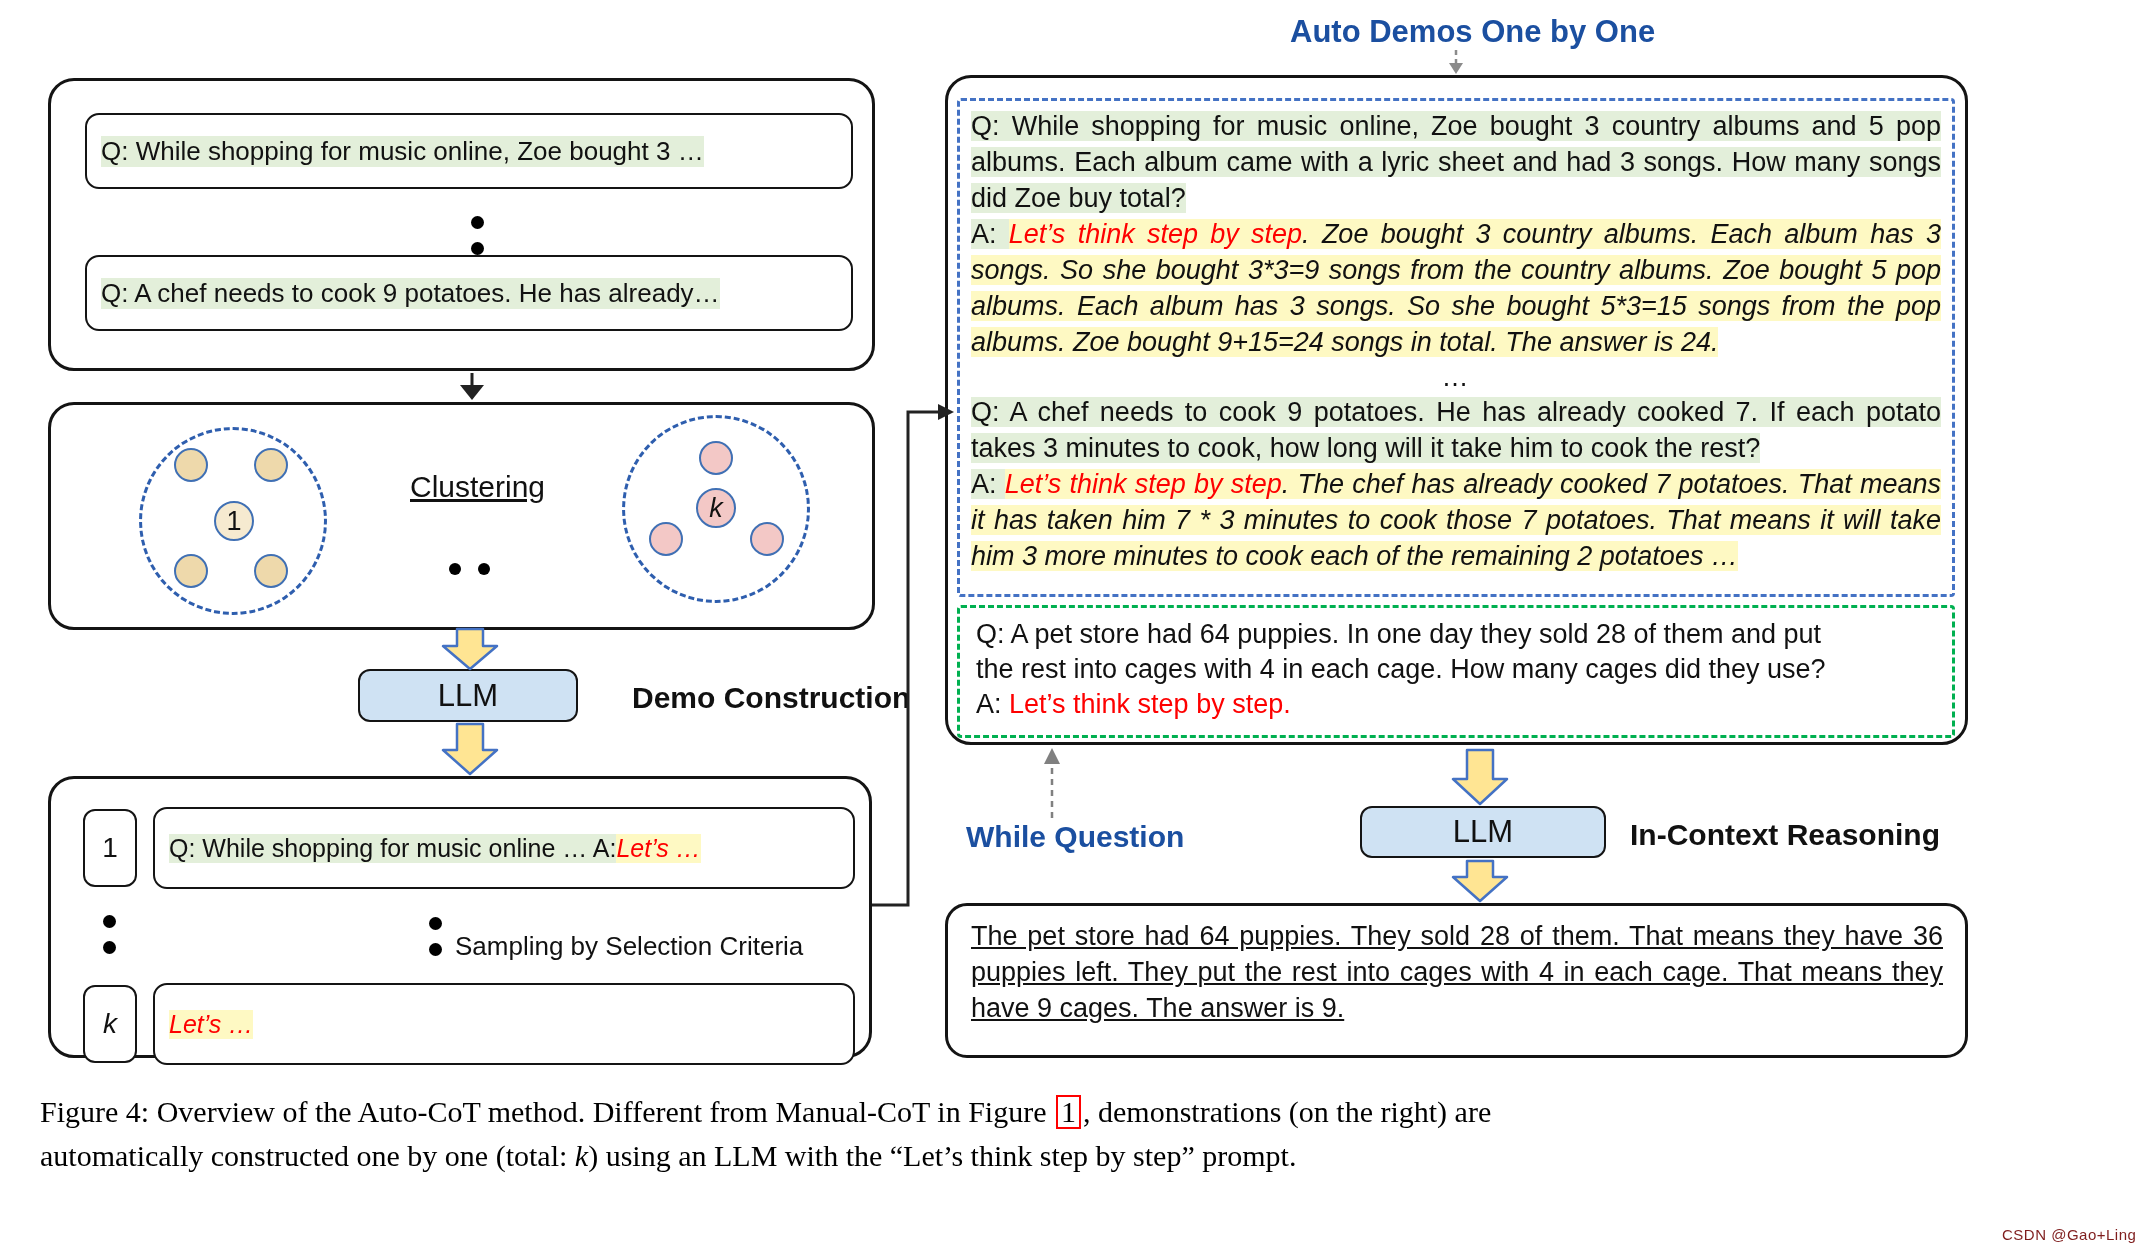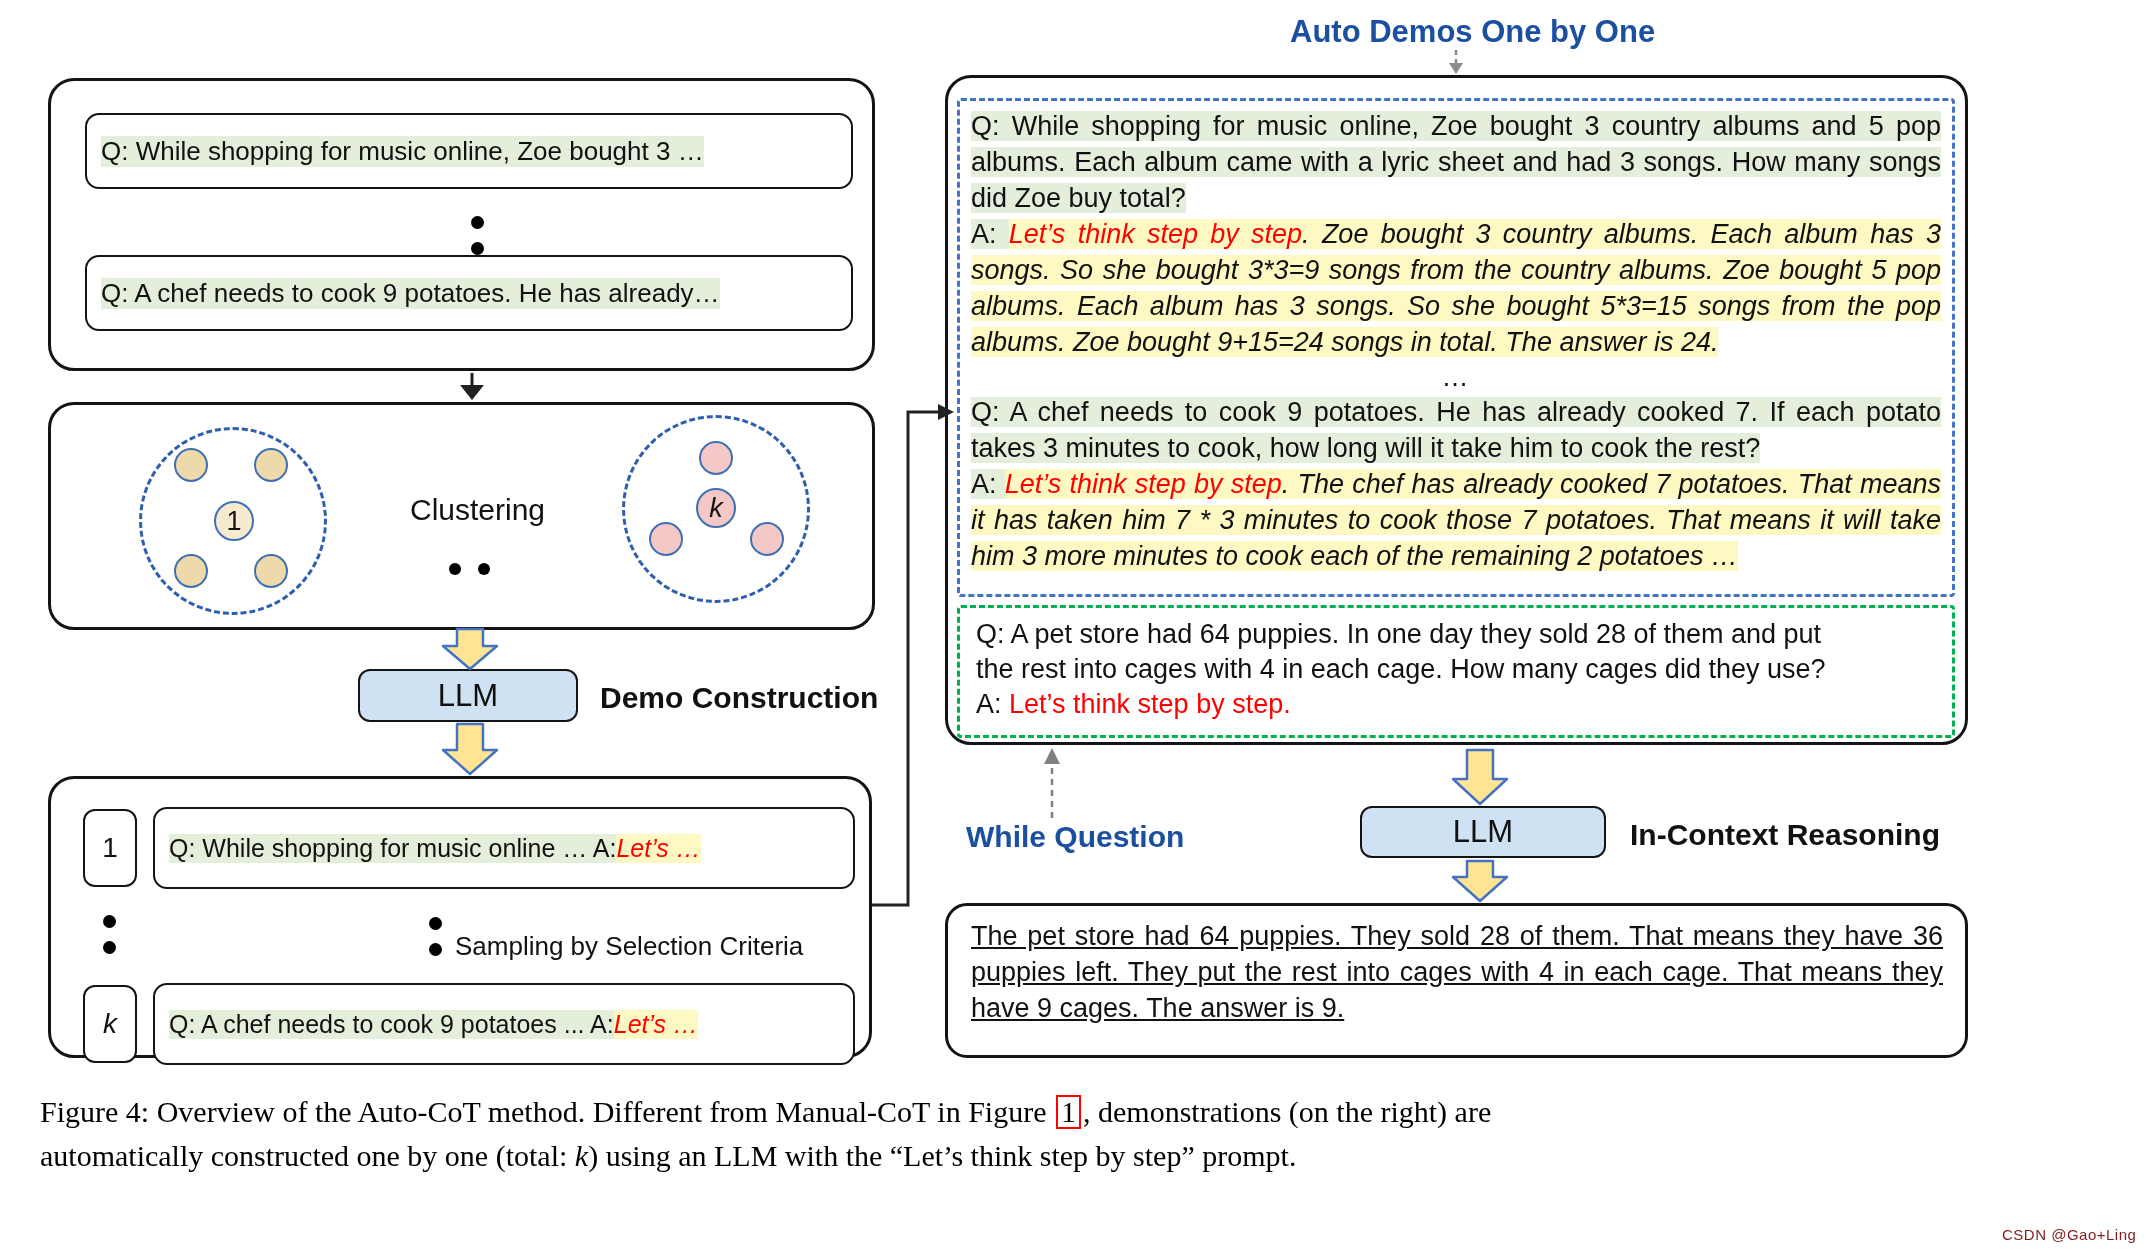--- a/index.html
+++ b/index.html
@@ -64,56 +64,55 @@
   <div class="panelbox" style="left:48px;top:402px;width:827px;height:228px;">
 
     <div class="cluster" style="left:88px;top:22px;width:188px;height:188px;">
       <div class="ring"></div>
       <div class="dot tan" style="left:35px;top:21px;width:34px;height:34px;"></div>
       <div class="dot tan" style="left:115px;top:21px;width:34px;height:34px;"></div>
       <div class="dot tan" style="left:35px;top:127px;width:34px;height:34px;"></div>
       <div class="dot tan" style="left:115px;top:127px;width:34px;height:34px;"></div>
       <div class="dot center" style="left:75px;top:74px;width:40px;height:40px;background:#f6ead0;">1</div>
     </div>
-    <div class="clusterlabel" style="left:359px;top:88px;">Clustering</div>
+    <div class="clusterlabel" style="left:359px;top:65px;text-decoration:underline;">Clustering</div>
     <div class="hdots" style="left:398px;top:158px;">
         <i></i>
         <i></i>
       </div>
 
     <div class="cluster" style="left:571px;top:10px;width:188px;height:188px;">
       <div class="ring"></div>
       <div class="dot pink" style="left:77px;top:26px;width:34px;height:34px;"></div>
       <div class="dot pink" style="left:27px;top:107px;width:34px;height:34px;"></div>
       <div class="dot pink" style="left:128px;top:107px;width:34px;height:34px;"></div>
       <div class="dot center" style="left:74px;top:73px;width:40px;height:40px;background:#f3c8c6;font-style:italic;">k</div>
     </div>
   </div>
 
   <div class="llmbox" style="left:358px;top:669px;width:220px;height:53px;">LLM</div>
-  <div class="stage" style="left:600px;top:681px;text-align:right;">Demo Construction</div>
+  <div class="stage" style="left:632px;top:681px;text-align:right;">Demo Construction</div>
 
   <div class="panelbox" style="left:48px;top:776px;width:824px;height:282px;">
     <div class="numbox" style="left:32px;top:30px;width:54px;height:78px;">1</div>
     <div class="innerq" style="left:102px;top:28px;width:702px;height:82px;font-size:25px;">
       <span class="hl-g">Q: While shopping for music online … A: </span>
         <span class="hl-b red">Let’s …</span>
     </div>
     <div class="vdots" style="left:52px;top:136px;">
         <i></i>
         <i></i>
       </div>
     <div class="vdots" style="left:378px;top:138px;">
         <i></i>
         <i></i>
       </div>
     <div class="samplabel" style="left:404px;top:152px;">Sampling by Selection Criteria</div>
     <div class="numbox" style="left:32px;top:206px;width:54px;height:78px;font-style:italic;">k</div>
     <div class="innerq" style="left:102px;top:204px;width:702px;height:82px;font-size:25px;">
-      <span class="hl-g">Q: A chef needs to cook 9 potatoes ... A: </span>
         <span class="hl-b red">Let’s …</span>
     </div>
   </div>
 
   <div class="bluelabel" style="left:1290px;top:14px;font-size:31px;">Auto Demos One by One</div>
 
   <div class="panelbox" style="left:945px;top:75px;width:1023px;height:670px;"></div>
 
   <div class="dashedbox-blue" style="left:957px;top:98px;width:998px;height:499px;"></div>
 

